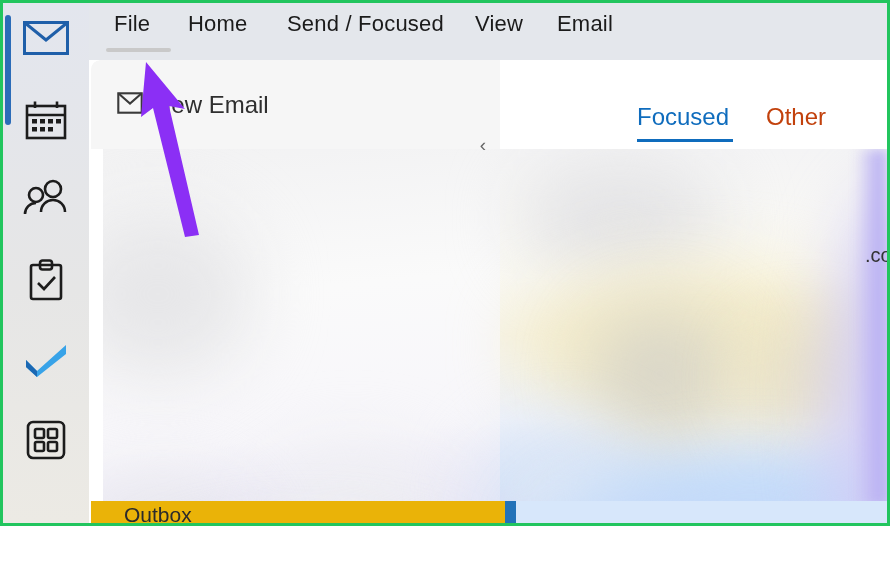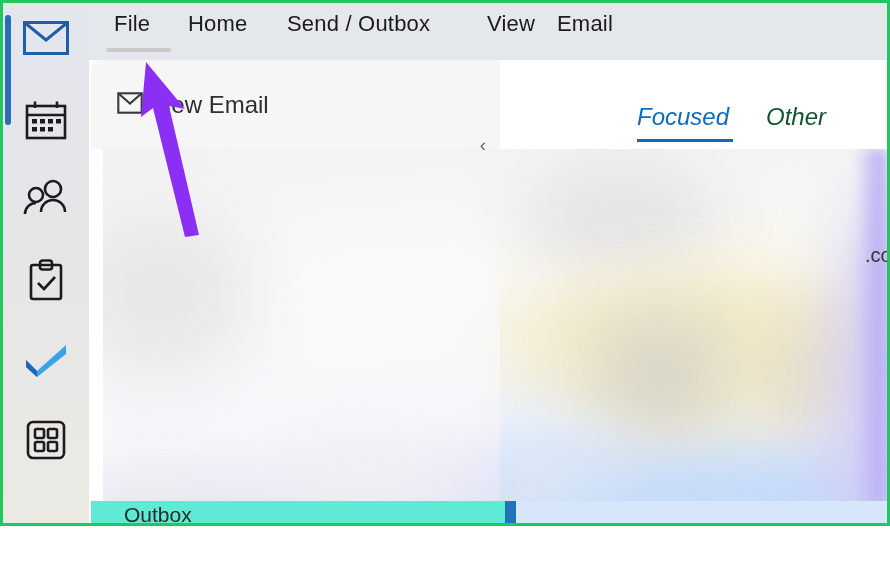--- a/index.html
+++ b/index.html
@@ -136,24 +136,23 @@
     right: 0;
     height: 89px;
     background: #ffffff;
   }
 
   .pivot {
     position: absolute;
     top: 43px;
     font-size: 24px;
     white-space: nowrap;
-    font-style: italic;
   }
   .pivot.selected { color: #0f6cbd; }
-  .pivot.unselected { color: #14532d; }
+  .pivot.unselected { color: #c2410c; }
 
   #pivot-underline {
     position: absolute;
     top: 79px;
     left: 137px;
     width: 96px;
     height: 3px;
     background: #0f6cbd;
   }
 
@@ -207,21 +206,21 @@
     filter: blur(6px);
   }
 
   
   #bottom-strip {
     position: absolute;
     left: 88px;
     right: 0;
     bottom: 0;
     height: 22px;
-    background: #5eead4;
+    background: #eab308;
     z-index: 7;
     overflow: hidden;
   }
 
   #outbox-label {
     position: absolute;
     left: 33px;
     top: 2px;
     font-size: 21px;
     color: #2b2b2b;
@@ -334,22 +333,22 @@
           <rect x="22" y="22" width="9" height="9" rx="1.5" fill="none" stroke="#1c1c1c" stroke-width="2.6"></rect>
         </svg>
       </span>
     </div>
   </div>
 
   <div id="ribbon">
     <div class="tab" style="left:25px">File</div>
     <div class="tab-underline" style="left:17px; width:65px"></div>
     <div class="tab" style="left:99px">Home</div>
-    <div class="tab" style="left:198px">Send / Outbox</div>
-    <div class="tab" style="left:398px">View</div>
+    <div class="tab" style="left:198px">Send / Focused</div>
+    <div class="tab" style="left:386px">View</div>
     <div class="tab" style="left:468px">Email</div>
   </div>
 
   <div id="shell">
 
     <div id="blur-body">
       <div id="blur-left-pane">
         <div class="blob" style="left:-40px; top:60px;  width:190px; height:170px; background:#e7e7e9;"></div>
         <div class="blob" style="left:150px; top:300px; width:200px; height:160px; background:#efeff2;"></div>
         <div class="blob" style="left:-30px; top:330px; width:180px; height:150px; background:#e9e9ed;"></div>

